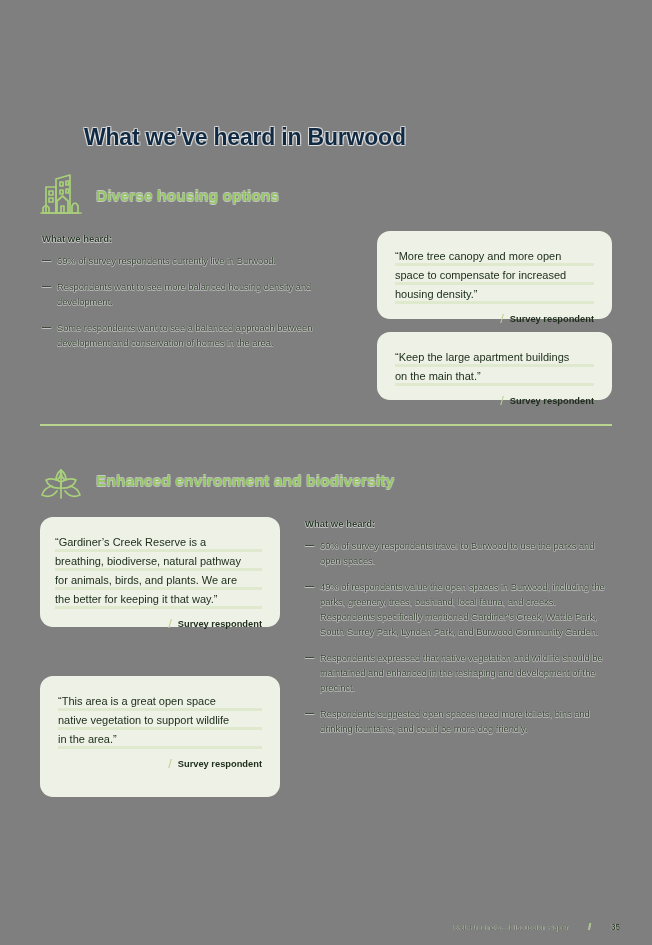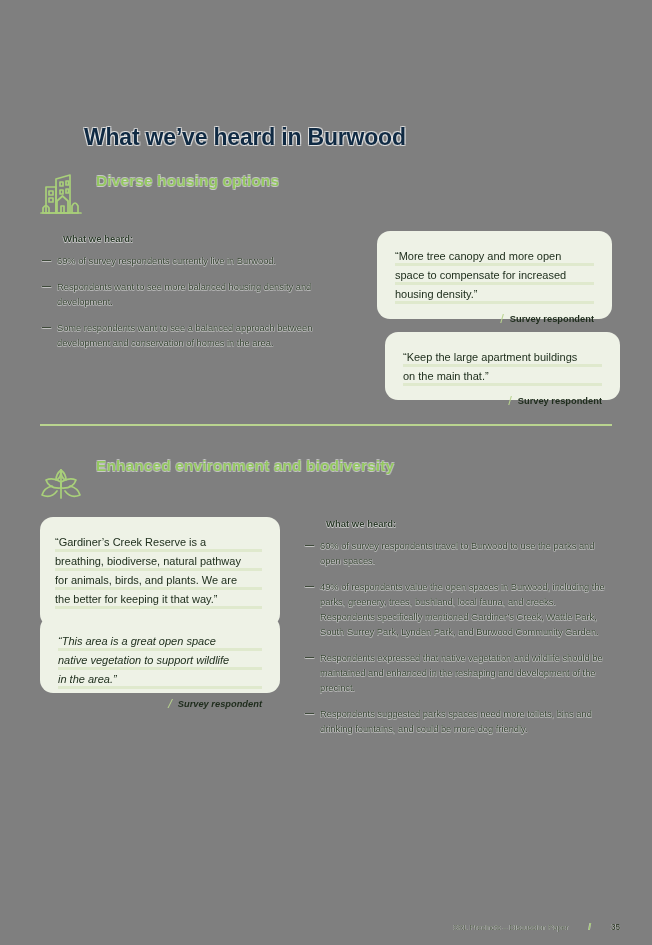--- a/index.html
+++ b/index.html
@@ -34,21 +34,21 @@
        1px -1px 0 rgba(255,255,255,0.55),
       -1px  1px 0 rgba(255,255,255,0.55),
        1px  1px 0 rgba(255,255,255,0.55);
     margin-left: 44px;
   }
 
   
   .section-head {
     position: absolute;
     display: flex;
-    align-items: flex-start;
+    align-items: center;
     gap: 12px;
   }
   .section-head .icon-wrap {
     width: 46px;
     height: 48px;
     flex: 0 0 auto;
     display: flex;
     align-items: center;
     justify-content: center;
   }
@@ -71,21 +71,20 @@
   .heard-label {
     font-size: 9.5px;
     font-weight: bold;
     color: #2b3a2a;
     margin-bottom: 10px;
     text-shadow:
       -0.5px -0.5px 0 rgba(255,255,255,0.40),
        0.5px -0.5px 0 rgba(255,255,255,0.40),
       -0.5px  0.5px 0 rgba(255,255,255,0.40),
        0.5px  0.5px 0 rgba(255,255,255,0.40);
-    margin-left: 21px;
   }
   .bullet-list {
     list-style: none;
     margin: 0;
     padding: 0;
   }
   .bullet-list li {
     position: relative;
     padding-left: 15px;
     margin-bottom: 11px;
@@ -219,21 +218,21 @@
       <span class="ln">“More tree canopy and more open</span>
       <span class="ln">space to compensate for increased</span>
       <span class="ln">housing density.”</span>
     </div>
     <div class="attrib">
       <span class="slash">/</span>
       <span class="who">Survey respondent</span>
     </div>
   </div>
 
-  <div class="quote-card" style="left:385px; top:332px; width:235px; height:68px;">
+  <div class="quote-card" style="left:377px; top:332px; width:235px; height:68px;">
     <div class="quote-text">
       <span class="ln">“Keep the large apartment buildings</span>
       <span class="ln">on the main that.”</span>
     </div>
     <div class="attrib">
       <span class="slash">/</span>
       <span class="who">Survey respondent</span>
     </div>
   </div>
 
@@ -260,39 +259,39 @@
       <span class="ln">breathing, biodiverse, natural pathway</span>
       <span class="ln">for animals, birds, and plants. We are</span>
       <span class="ln">the better for keeping it that way.”</span>
     </div>
     <div class="attrib">
       <span class="slash">/</span>
       <span class="who">Survey respondent</span>
     </div>
   </div>
 
-  <div class="quote-card" style="left:40px; top:616px; width:240px; height:77px;font-style:italic;">
+  <div class="quote-card" style="left:40px; top:676px; width:240px; height:121px;">
     <div class="quote-text">
       <span class="ln">“This area is a great open space</span>
       <span class="ln">native vegetation to support wildlife</span>
       <span class="ln">in the area.”</span>
     </div>
     <div class="attrib">
       <span class="slash">/</span>
       <span class="who">Survey respondent</span>
     </div>
   </div>
 
   <div class="heard-block" style="left:305px; top:518px; width:307px;">
     <div class="heard-label">What we heard:</div>
     <ul class="bullet-list">
       <li><span class="dash">—</span><span>60% of survey respondents travel to Burwood to use the parks and open spaces.</span></li>
       <li><span class="dash">—</span><span>49% of respondents value the open spaces in Burwood, including the parks, greenery, trees, bushland, local fauna, and creeks. Respondents specifically mentioned Gardiner’s Creek, Wattle Park, South Surrey Park, Lynden Park, and Burwood Community Garden.</span></li>
       <li><span class="dash">—</span><span>Respondents expressed that native vegetation and wildlife should be maintained and enhanced in the reshaping and development of the precinct.</span></li>
-      <li><span class="dash">—</span><span>Respondents suggested parks spaces need more toilets, bins and drinking fountains, and could be more dog friendly.</span></li>
+      <li><span class="dash">—</span><span>Respondents suggested open spaces need more toilets, bins and drinking fountains, and could be more dog friendly.</span></li>
     </ul>
   </div>
 
   <div class="footer">
     <span>SRL Precincts – Discussion Paper</span>
     <span class="fslash">/</span>
     <span class="fpage">35</span>
   </div>
 
 </div>

